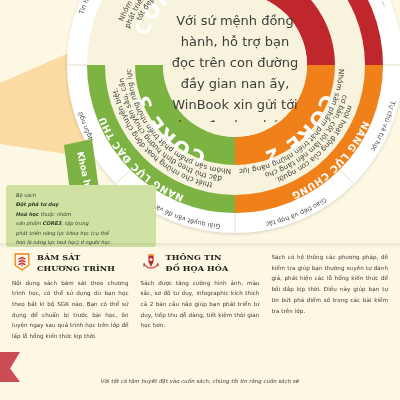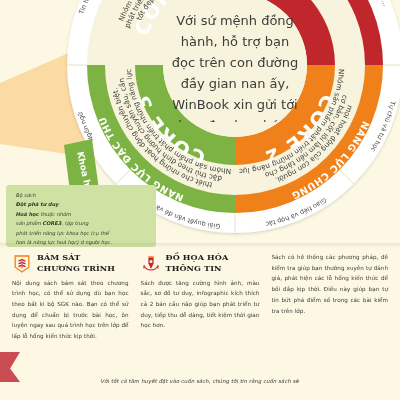--- a/index.html
+++ b/index.html
@@ -39,21 +39,21 @@
   }
 
   
   .cards {
     position:absolute; left:0; top:248px; width:400px; height:125px;
     display:flex; gap:0px; padding:0 6px;
   }
   .card { flex:1; padding:4px 6px 0 6px; position:relative; }
   .card.c2 { flex:1.02; }
   .card.c3 { flex:1.0; }
-  .card-head { display:flex; align-items:flex-end; gap:5px; margin-bottom:4px; }
+  .card-head { display:flex; align-items:flex-start; gap:5px; margin-bottom:4px; }
   .card-icon { width:20px; height:20px; flex:none; position:relative; }
   .card-title {
     font-family:"DejaVu Serif","Liberation Serif",serif;
     font-weight:bold; font-size:8.1px; line-height:1.33; color:#1d1d1b;
     letter-spacing:.1px;
   }
   .card-body {
     font-size:5.6px; line-height:1.92; color:#3a3a38; text-align:justify;
     letter-spacing:.05px;
   }
@@ -251,22 +251,22 @@
           <svg width="20" height="20" viewBox="0 0 20 20">
             <path d="M7.4,3.4 L12.6,3.4 L12.6,9.5 L10,15 L7.4,9.5 Z" fill="#c0272d"></path>
             <rect x="7.4" y="2.2" width="5.2" height="1.8" fill="#f08019"></rect>
             <circle cx="10" cy="7.4" r="1.5" fill="#f7f3dc"></circle>
             <path d="M3,11.4 A7.6,7.6 0 0 0 17,11.4" fill="none" stroke="#c0272d" stroke-width="1.1"></path>
             <line x1="3" y1="11.4" x2="3" y2="14.4" stroke="#c0272d" stroke-width="1.1"></line>
             <line x1="17" y1="11.4" x2="17" y2="14.4" stroke="#c0272d" stroke-width="1.1"></line>
           </svg>
         </div>
         <div class="card-title">
+          <div>THÔNG TIN</div>
           <div>ĐỒ HỌA HÓA</div>
-          <div>THÔNG TIN</div>
         </div>
       </div>
       <div class="card-body">Sách được tăng cường hình ảnh, màu sắc, sơ đồ tư duy, infographic kích thích cả 2 bán cầu não giúp bạn phát triển tư duy, tiếp thu dễ dàng, tiết kiệm thời gian học hơn.</div>
     </div>
 
     <div class="card c3">
       <div class="card-body">Sách có hệ thống các phương pháp, đề kiểm tra giúp bạn thường xuyên tự đánh giá, phát hiện các lỗ hổng kiến thức để bồi đắp kịp thời. Điều này giúp bạn tự tin bứt phá điểm số trong các bài kiểm tra trên lớp.</div>
     </div>
   </div>
 

